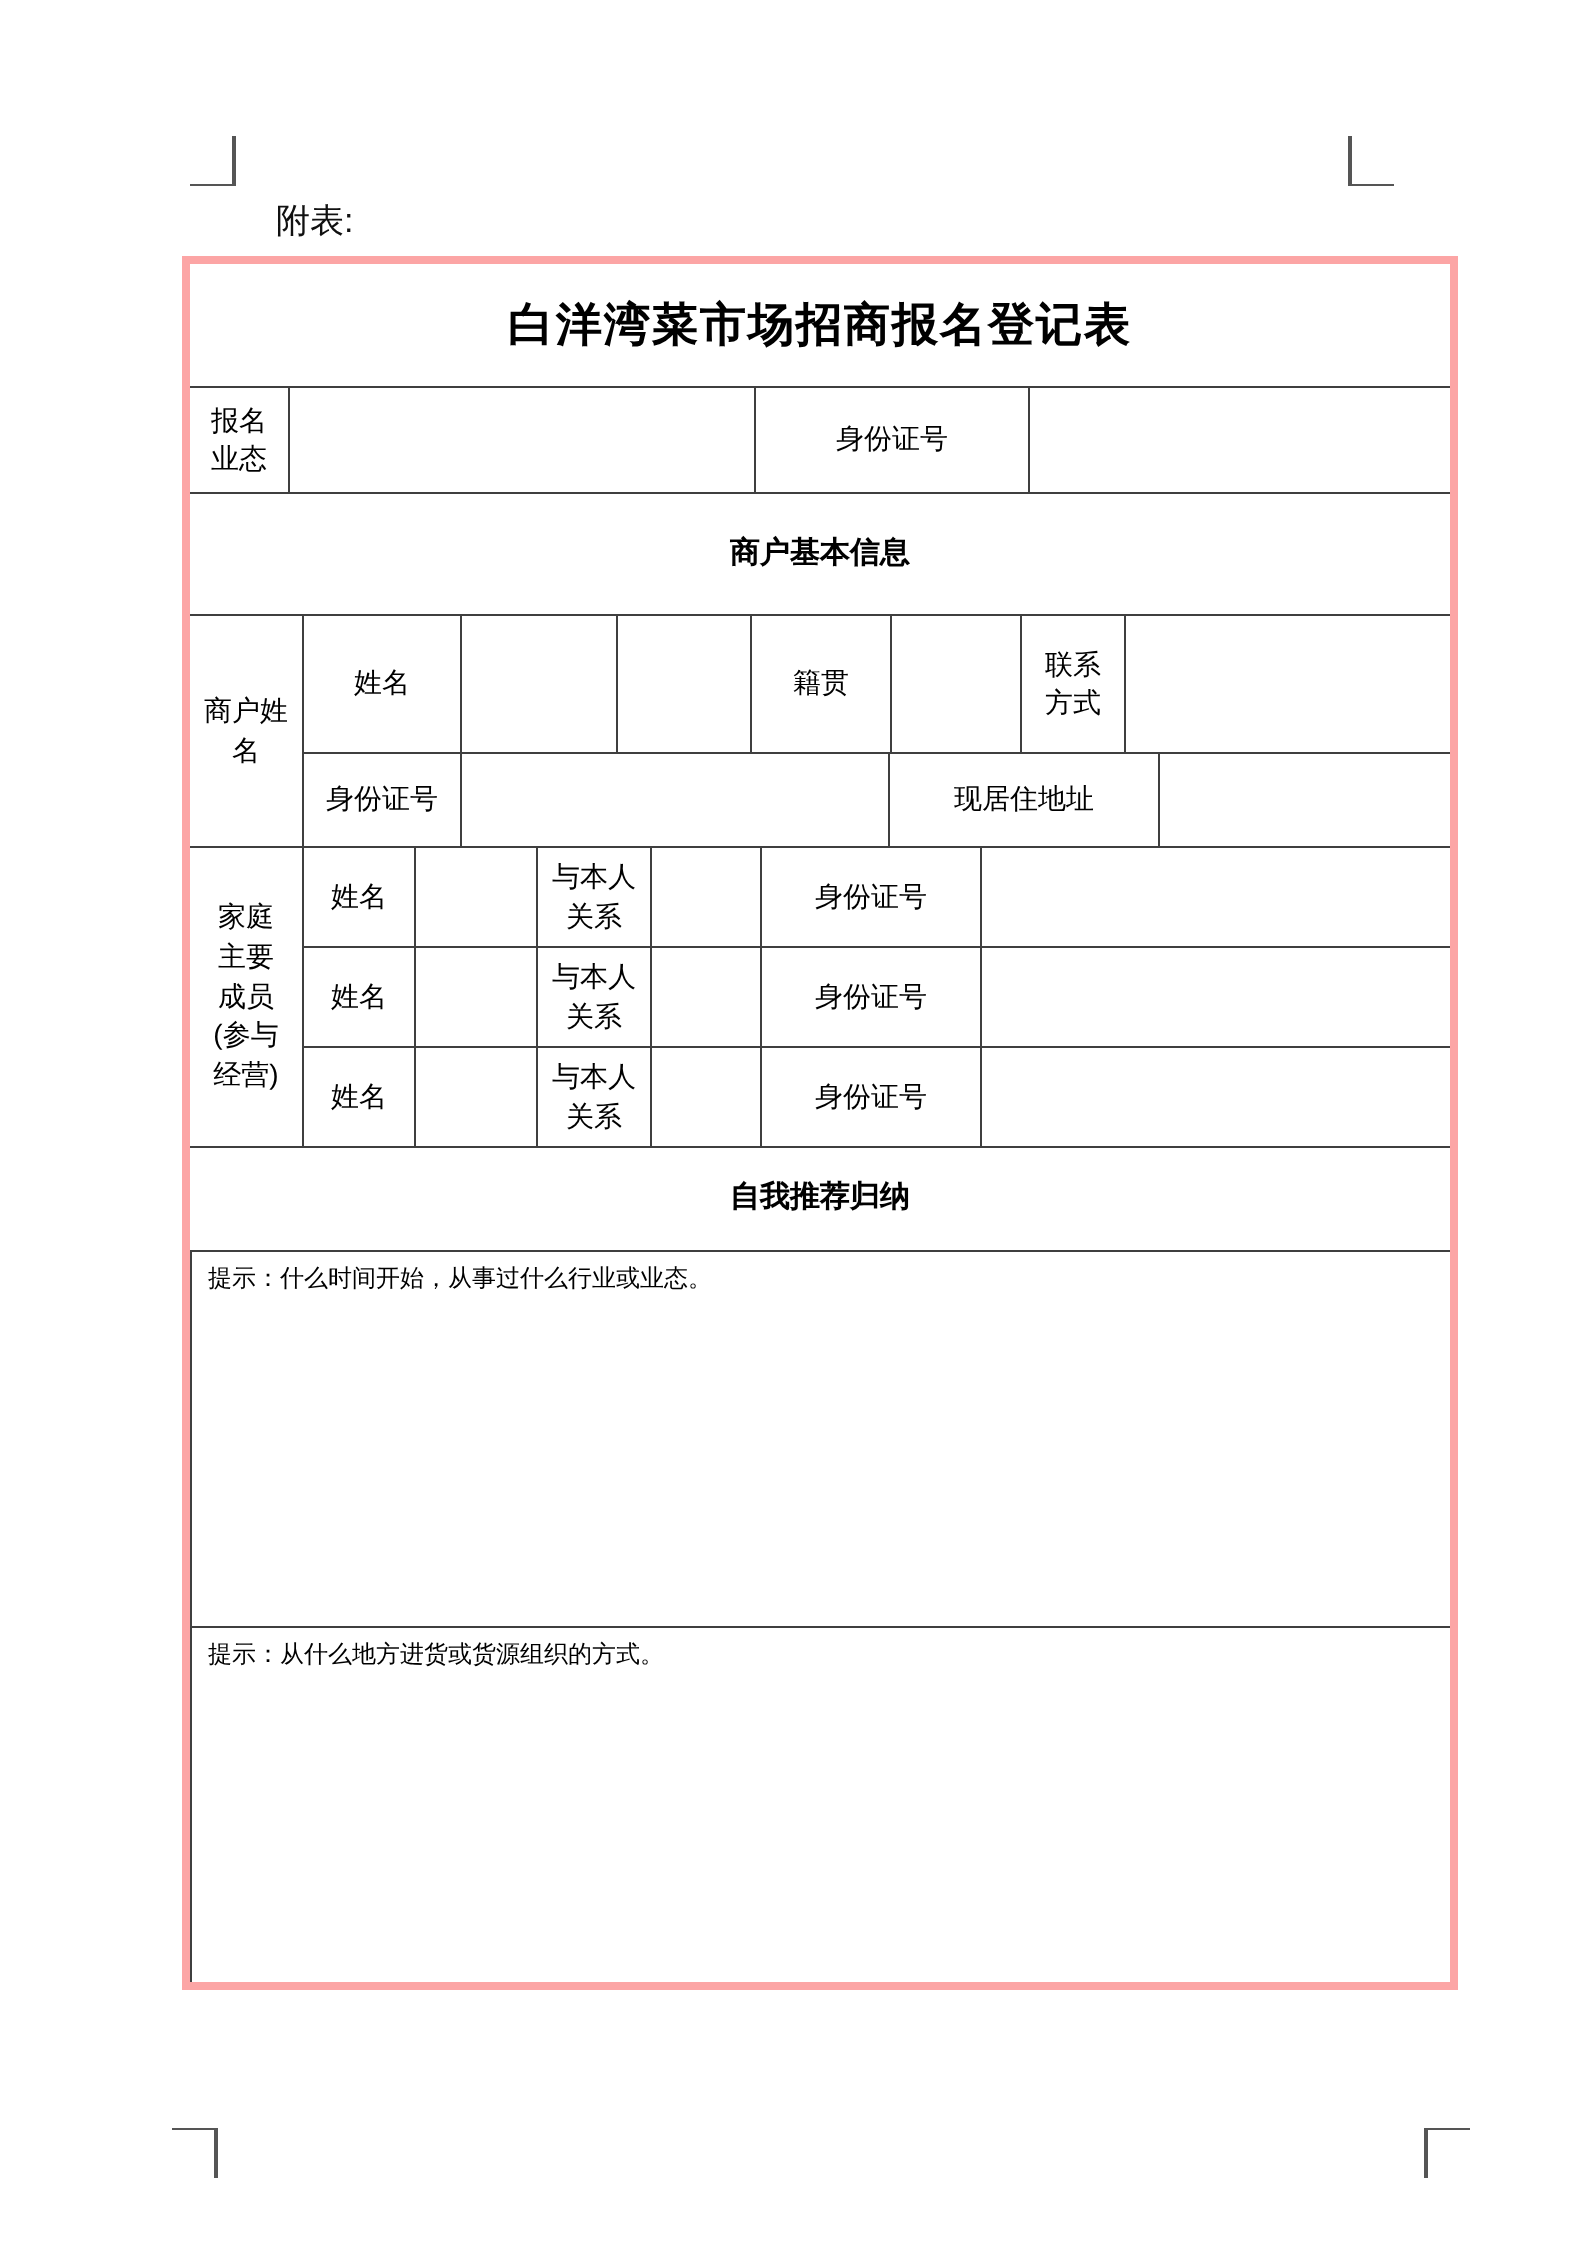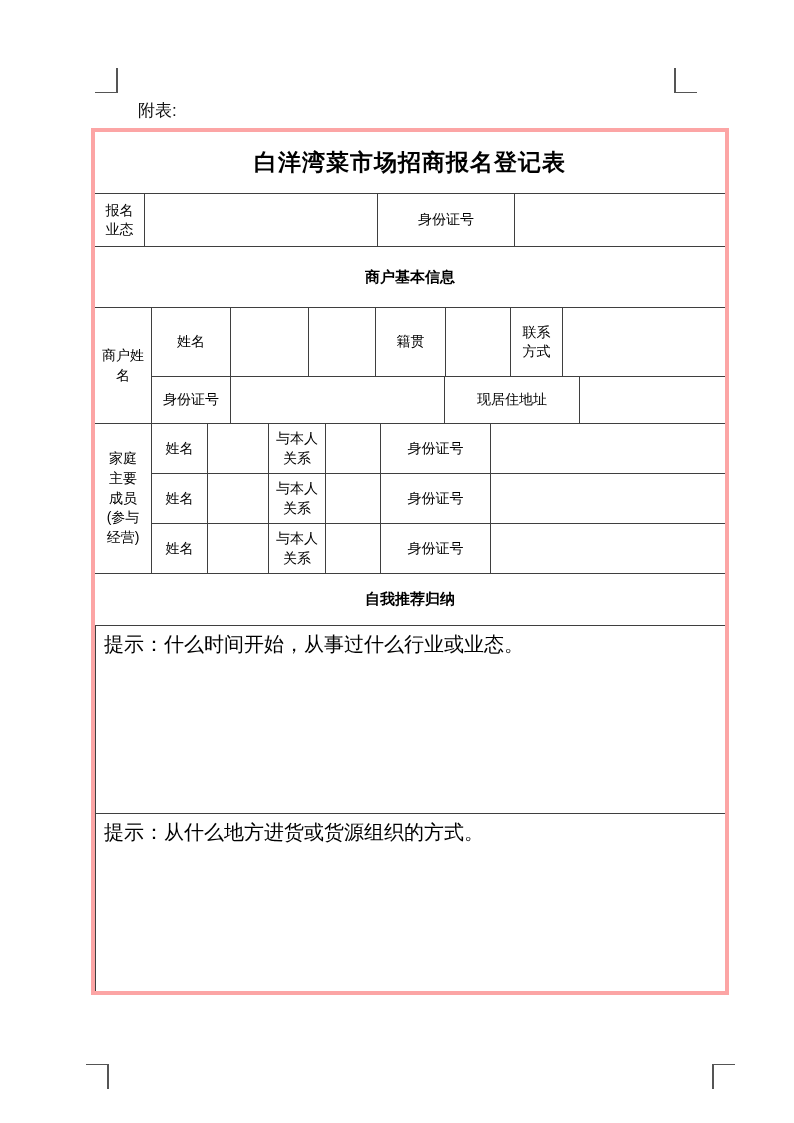--- a/index.html
+++ b/index.html
@@ -40,21 +40,21 @@
     flex:0 0 56px; display:flex; align-items:center; justify-content:center;
     text-align:center; font-size:14px; line-height:1.42; white-space:pre-line;
   }
   .sub { flex:1 1 auto; display:flex; flex-direction:column; min-width:0; }
   .sub .row { border-top:1px solid #3f3f3f; }
   .sub .row:first-child { border-top:none; }
   .sub .cell:first-child { border-left:1px solid #3f3f3f; }
 
   .hint-cell {
     align-items:flex-start; justify-content:flex-start; text-align:left;
-    padding:5px 8px; font-size:20px;
+    padding:5px 8px; font-size:12px;
   }
 </style>
 </head>
 <body>
 
 <div class="page">
 
   <div class="crop tl"></div>
   <div class="crop tr"></div>
   <div class="crop bl"></div>

